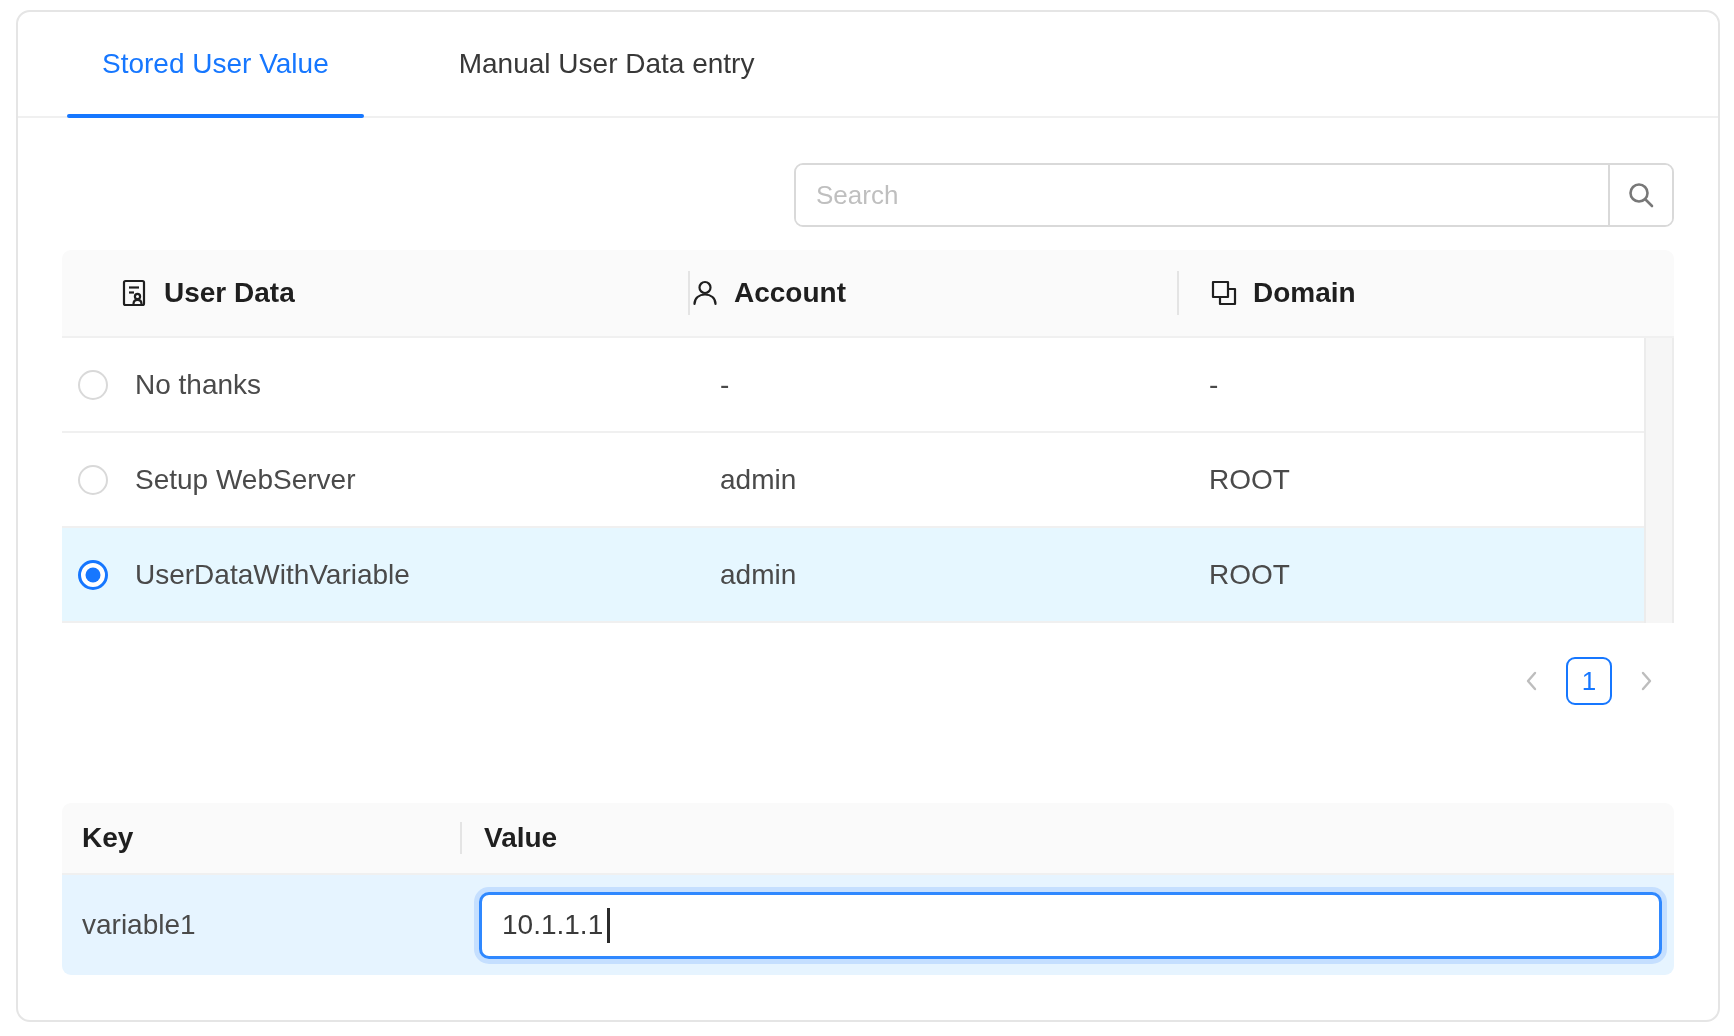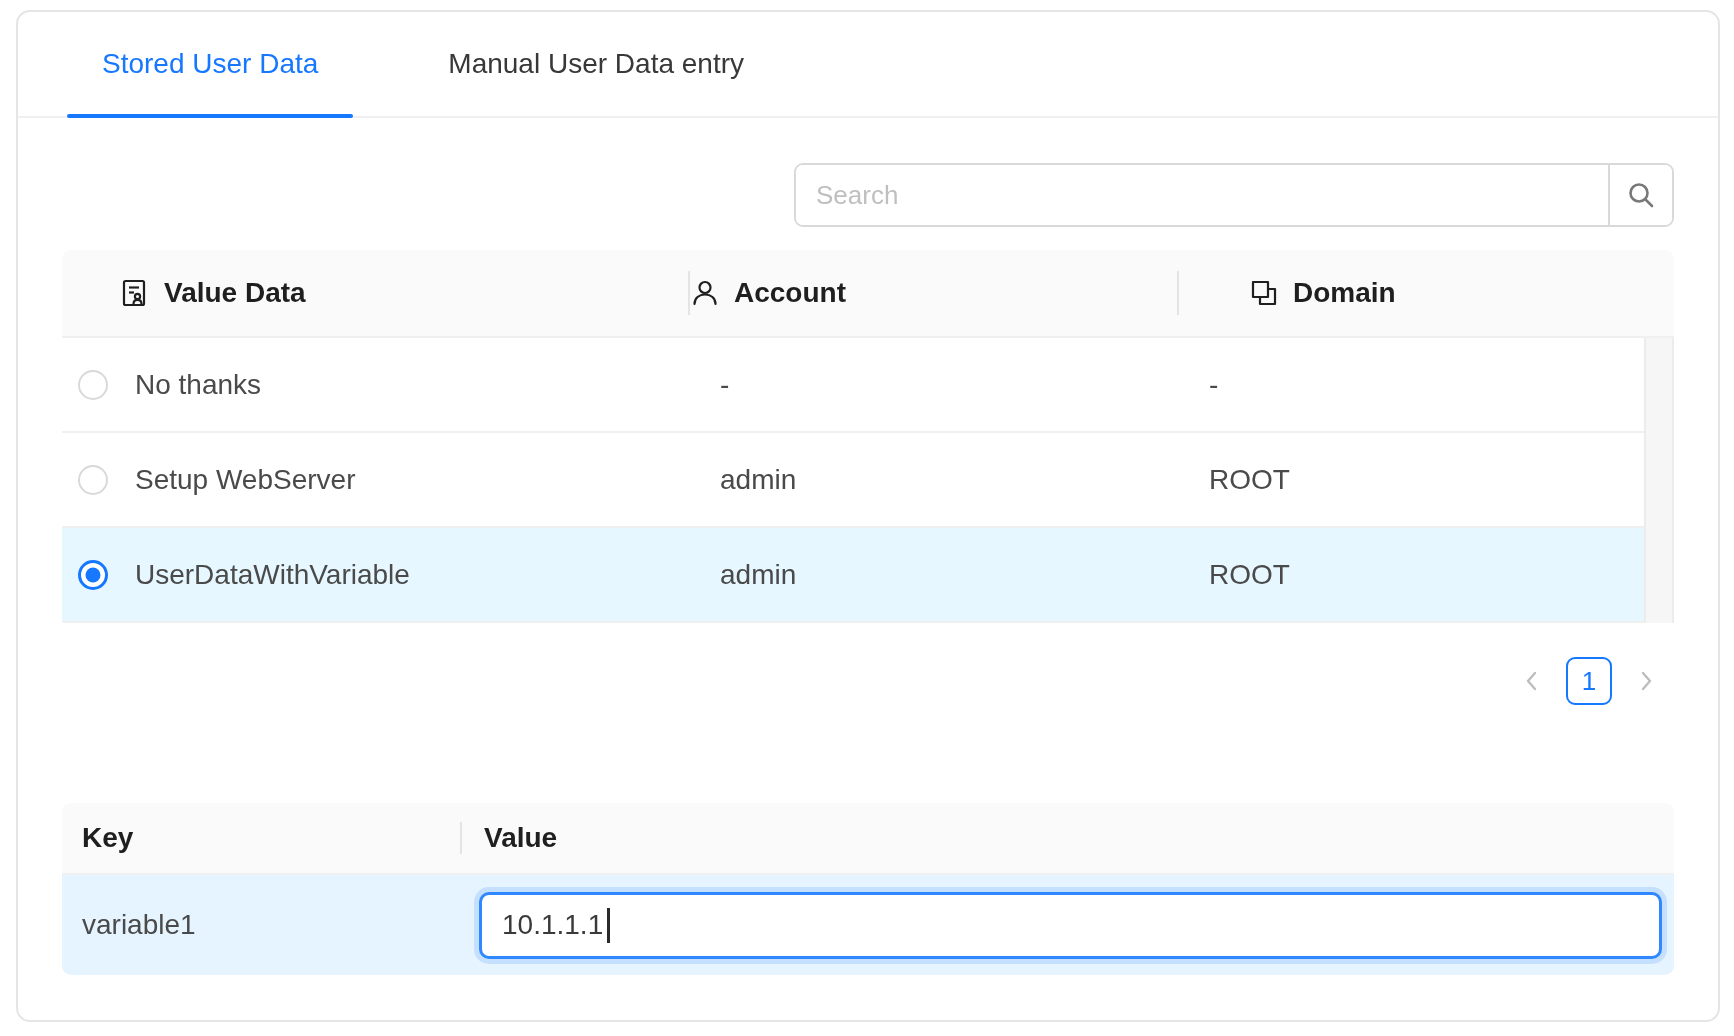--- a/index.html
+++ b/index.html
@@ -32,21 +32,21 @@
 
   
   .table { margin-top:23px; position:relative; }
   .thead { display:flex; height:88px; background:#fafafa; border-radius:9px 9px 0 0;
            border-bottom:2px solid #f0f0f0; align-items:center; }
   .th { font-size:28px; font-weight:700; color:#1f1f1f; display:flex; align-items:center;
         gap:14px; position:relative; height:100%; }
   .th .hicon { display:flex; align-items:center; }
   .th-1 { width:628px; padding-left:56px; }
   .th-2 { width:489px; }
-  .th-3 { flex:1; padding-left:30px;margin-left:40px; }
+  .th-3 { flex:1; padding-left:30px; }
   .th-1::after, .th-2::after { content:""; position:absolute; right:0; top:24%;
         height:52%; width:2px; background:#e4e4e4; }
 
   .tbody { position:relative; }
   .tr { display:flex; height:95px; align-items:center; border-bottom:2px solid #f0f0f0;
         background:#fff; cursor:pointer; }
   .tr.selected { background:#e6f7ff; }
   .td { font-size:28px; color:#4a4a4a; }
   .td-1 { width:628px; padding-left:16px; display:flex; align-items:center; gap:27px;text-align:right; }
   .td-2 { width:489px; padding-left:30px; }
@@ -96,21 +96,21 @@
   @keyframes blink { 50% { opacity:0; } }
 
   svg { display:block; }
 </style>
 </head>
 <body>
 
 <div class="card" style="--accent:#1677ff;">
 
   <div class="tabbar">
-    <div class="tab active">Stored User Data</div>
+    <div class="tab active">Stored User Value</div>
     <div class="tab">Manual User Data entry</div>
   </div>
 
   <div class="content">
 
     <div class="search-row">
       <div class="search-group">
         <input class="search-input" value="" placeholder="Search" style="">
         <div class="search-btn">
           <span>
@@ -128,21 +128,21 @@
         <div class="th th-1">
           <span class="hicon">
             <svg width="32" height="32" viewBox="0 0 32 32" fill="none" stroke="#1f1f1f" stroke-width="2.2" stroke-linejoin="round">
               <rect x="6" y="4" width="20" height="24" rx="1.5"></rect>
               <line x1="11" y1="10.5" x2="21" y2="10.5"></line>
               <line x1="11" y1="15.5" x2="16" y2="15.5"></line>
               <circle cx="19.5" cy="19.5" r="2.6"></circle>
               <path d="M15.5 27 c0-2.6 1.8-4.2 4-4.2 s4 1.6 4 4.2"></path>
             </svg>
           </span>
-          <span>Value Data</span>
+          <span>User Data</span>
         </div>
         <div class="th th-2">
           <span class="hicon">
             <svg width="30" height="30" viewBox="0 0 30 30" fill="none" stroke="#1f1f1f" stroke-width="2.2" stroke-linecap="round">
               <circle cx="15" cy="9.5" r="5.5"></circle>
               <path d="M4.5 26 c0-6 4.6-9.5 10.5-9.5 s10.5 3.5 10.5 9.5"></path>
             </svg>
           </span>
           <span>Account</span>
         </div>

